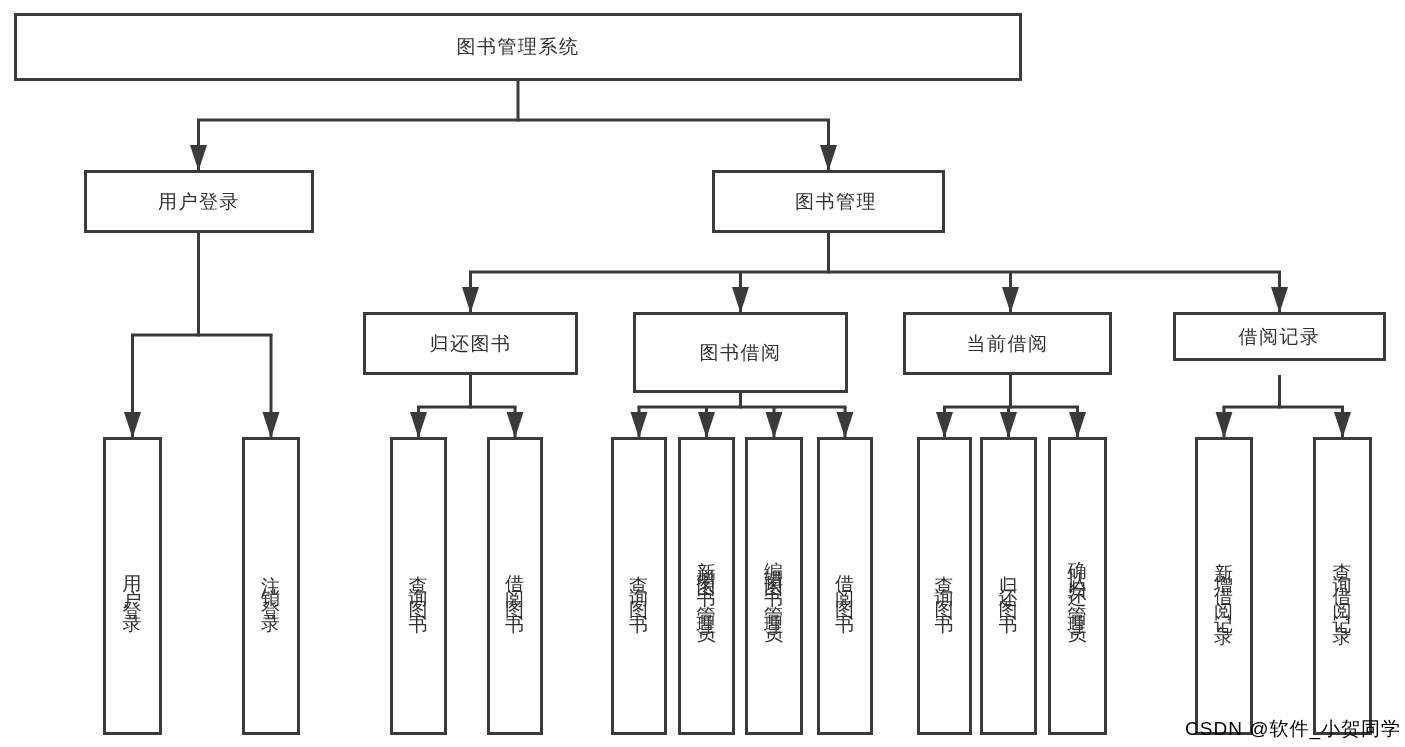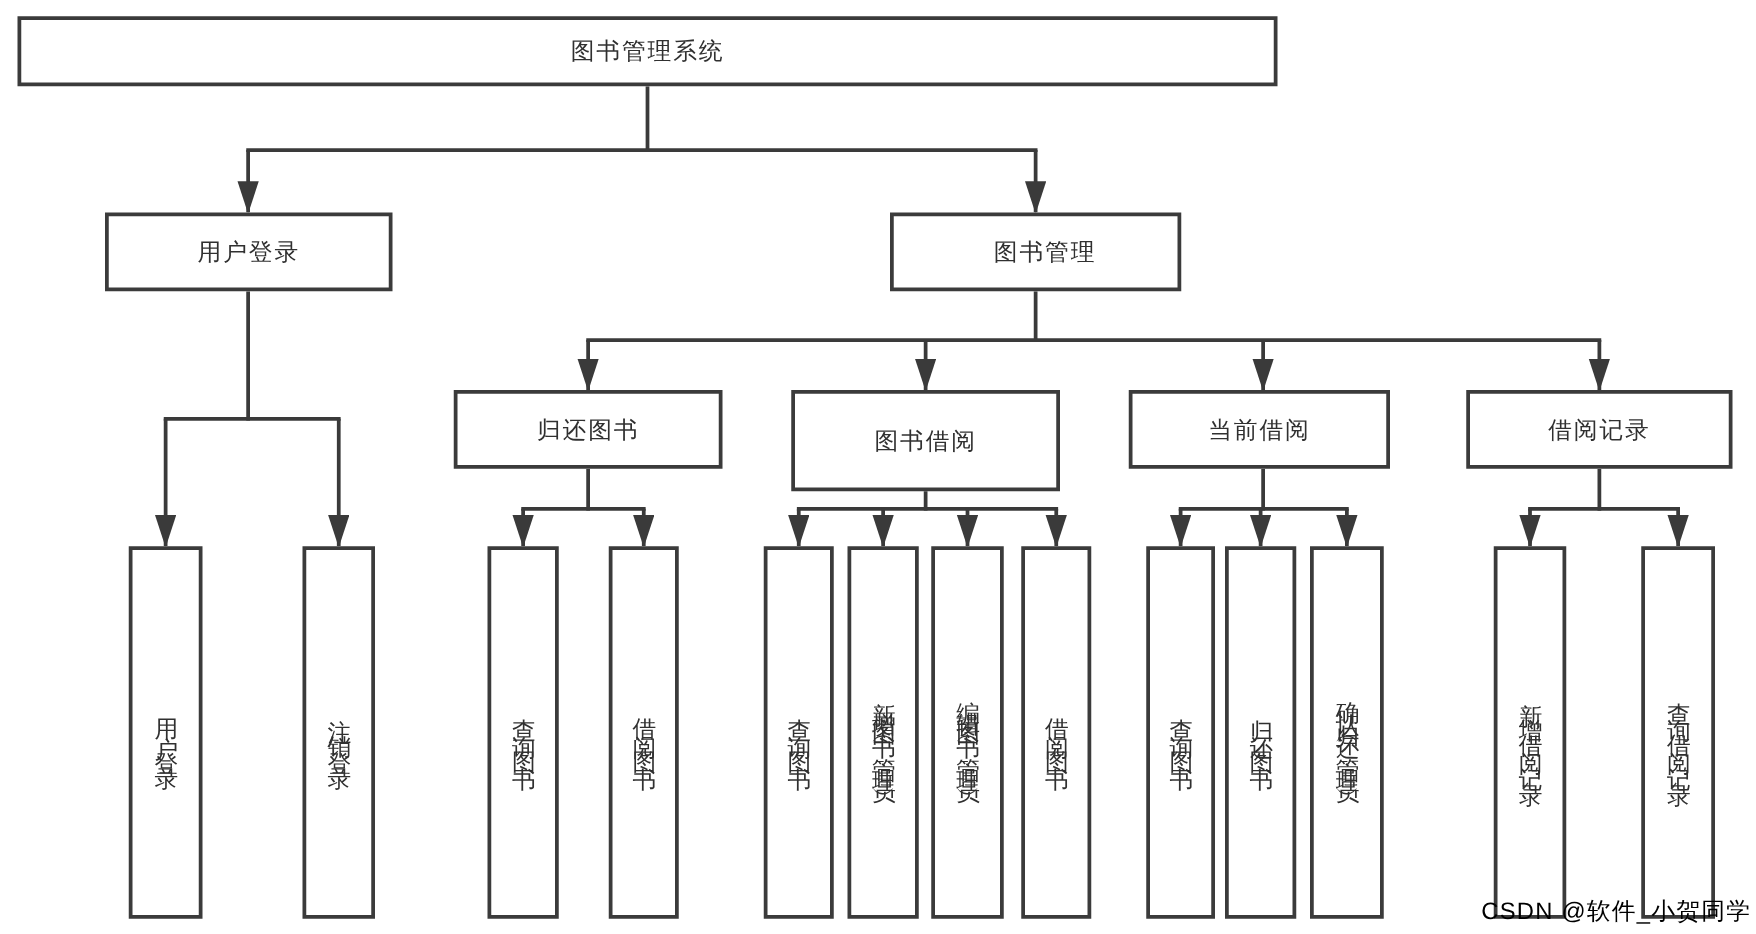--- a/index.html
+++ b/index.html
@@ -81,29 +81,29 @@
       <path d="M1008.5 407 V437" marker-end="url(#arrow)"></path>
       <path d="M1077.5 407 V437" marker-end="url(#arrow)"></path>
 
       <path d="M1279.5 375 V408.5"></path>
       <path d="M1222.5 407 H1344"></path>
       <path d="M1224 407 V437" marker-end="url(#arrow)"></path>
       <path d="M1342.5 407 V437" marker-end="url(#arrow)"></path>
     </g>
   </svg>
 
-  <div class="hbox" style="left:14px; top:13px; width:1008px; height:56px;">图书管理系统</div>
+  <div class="hbox" style="left:14px; top:13px; width:1008px; height:68px;">图书管理系统</div>
 
   <div class="hbox" style="left:84px; top:170px; width:230px; height:63px;">用户登录</div>
   <div class="hbox" style="left:712px; top:170px; width:233px; height:63px;padding-left:15px;">图书管理</div>
 
   <div class="hbox" style="left:363px; top:312px; width:215px; height:63px;">归还图书</div>
   <div class="hbox" style="left:633px; top:312px; width:215px; height:81px;">图书借阅</div>
   <div class="hbox" style="left:903px; top:312px; width:209px; height:63px;">当前借阅</div>
-  <div class="hbox" style="left:1173px; top:312px; width:213px; height:63px;">借阅记录</div>
+  <div class="hbox" style="left:1173px; top:312px; width:213px; height:49px;">借阅记录</div>
 
   <div class="vbox" style="left:103px; top:437px; width:59px; height:298px;">
     <span class="v-label" style="letter-spacing: 13px;">用户登录</span>
   </div>
   <div class="vbox" style="left:242px; top:437px; width:58px; height:298px;">
     <span class="v-label" style="letter-spacing: 13px;">注销登录</span>
   </div>
 
   <div class="vbox" style="left:390px; top:437px; width:57px; height:298px;">
     <span class="v-label" style="letter-spacing: 13px;">查询图书</span>

